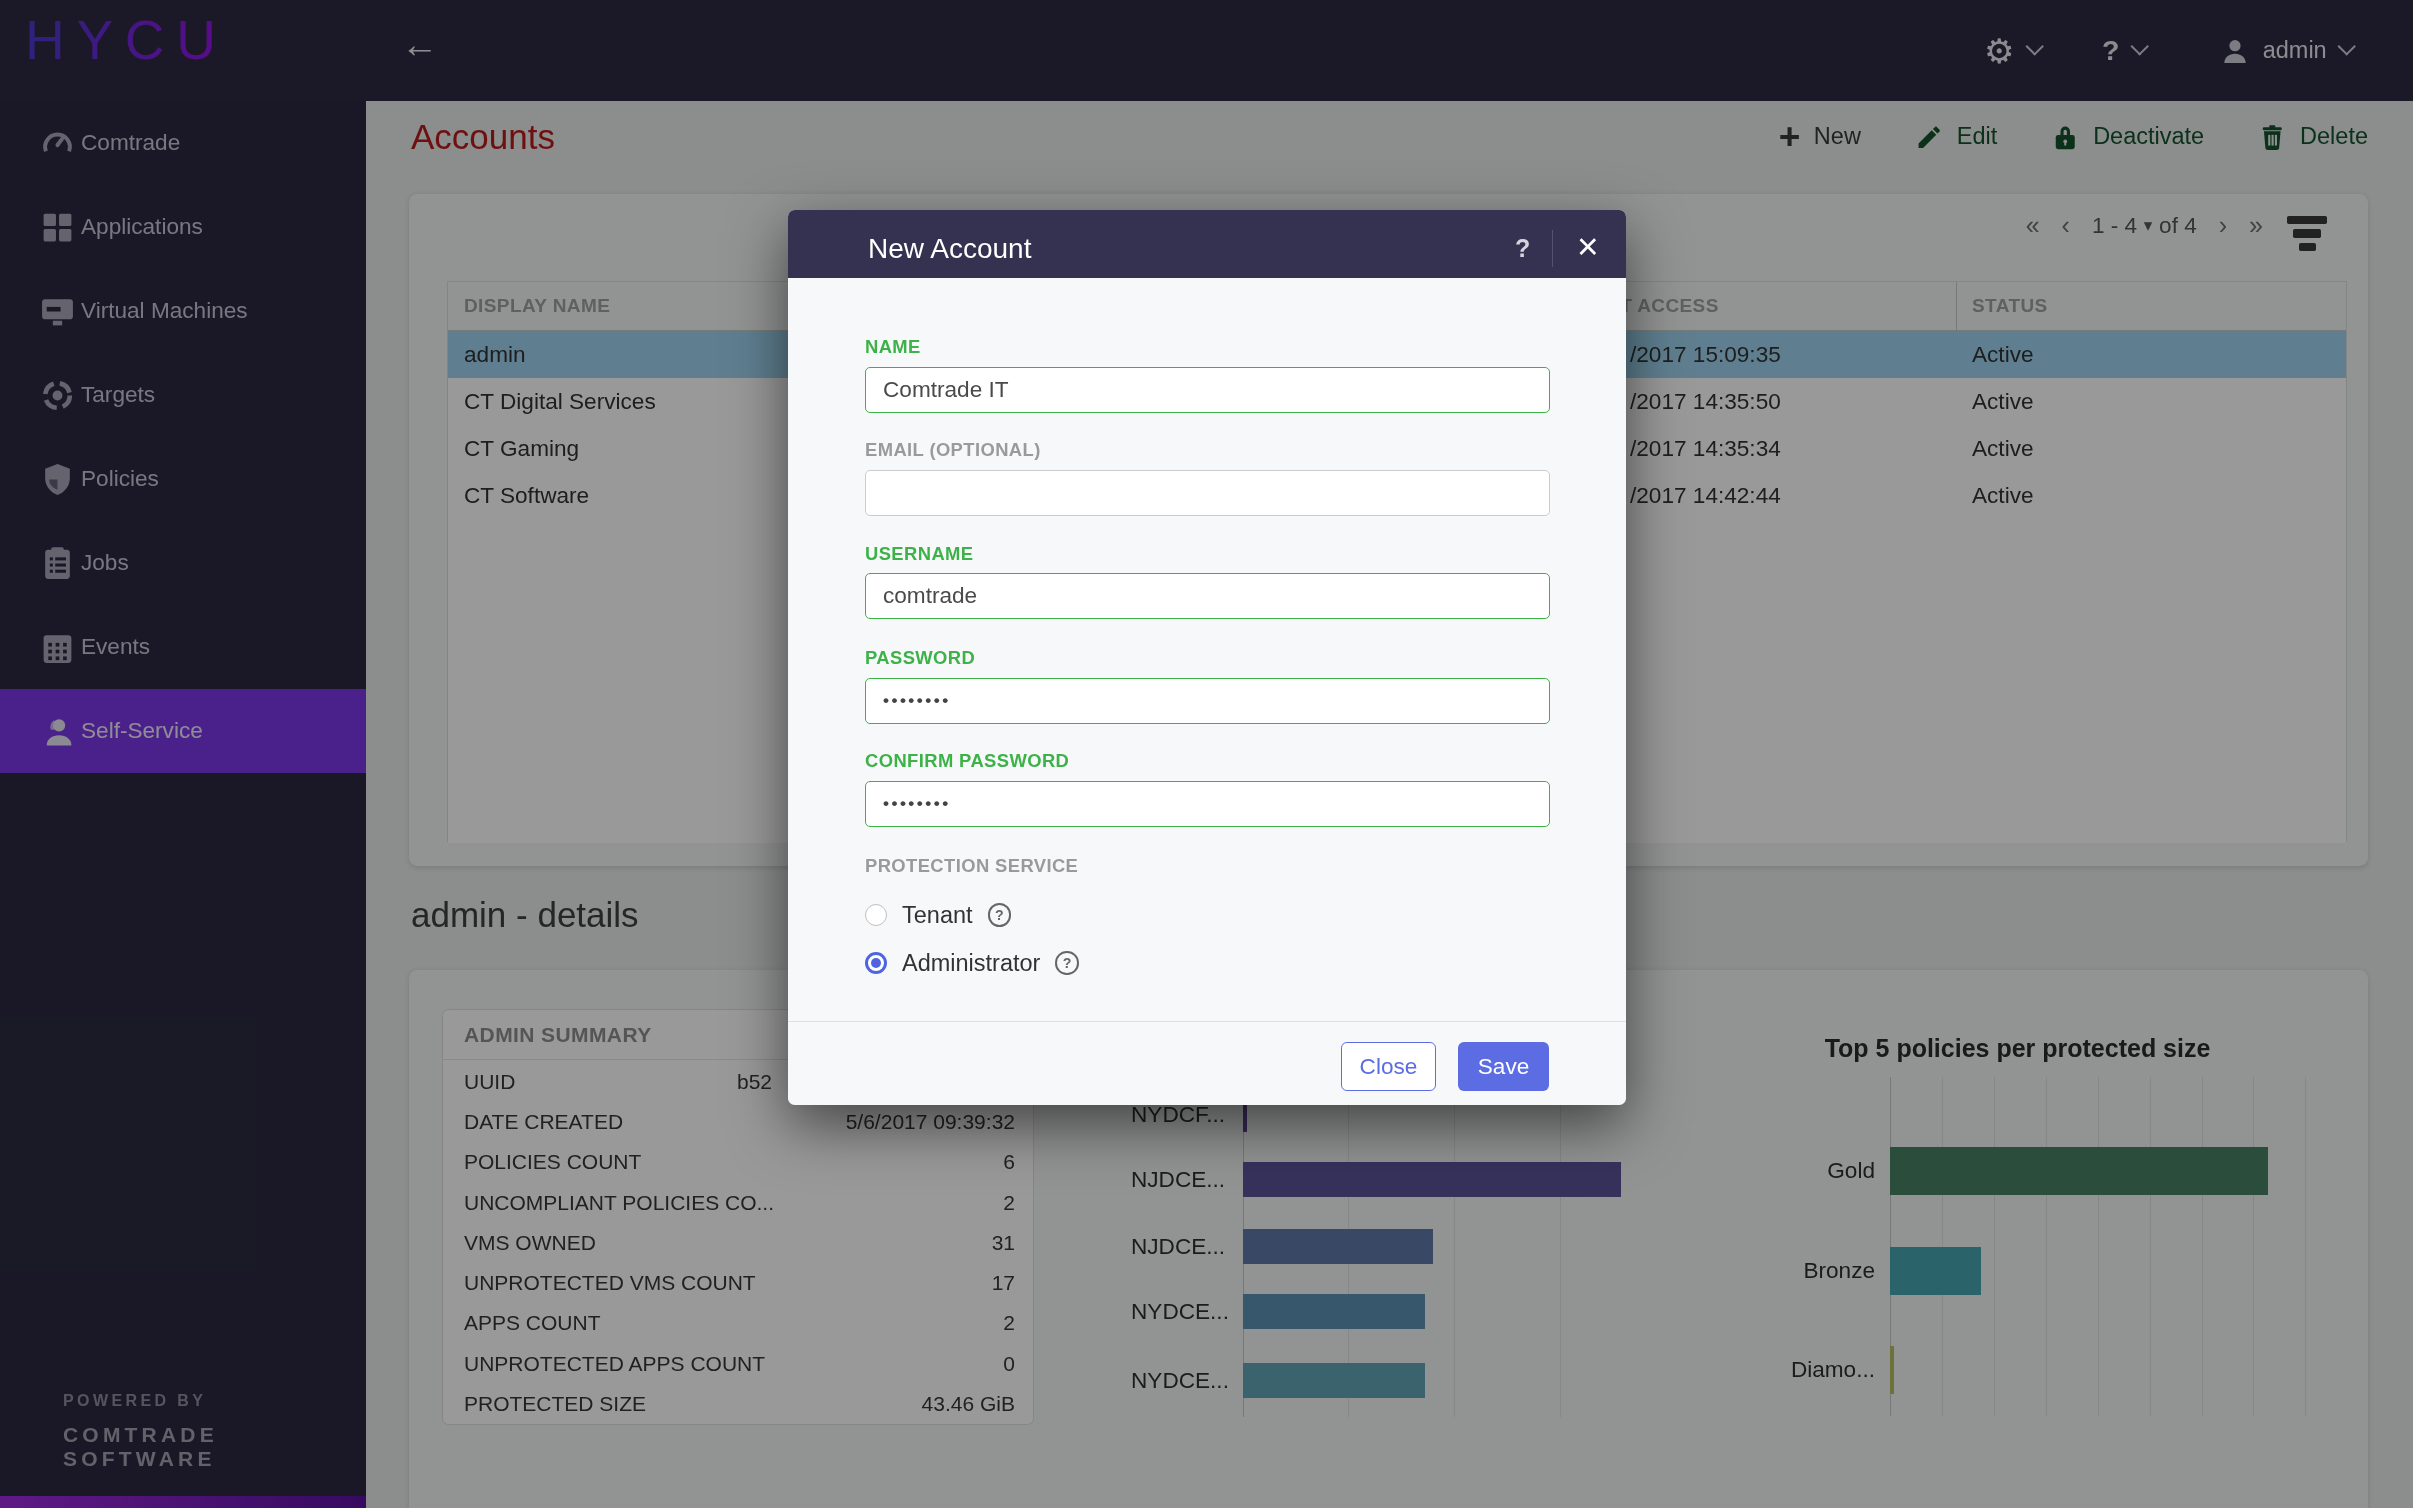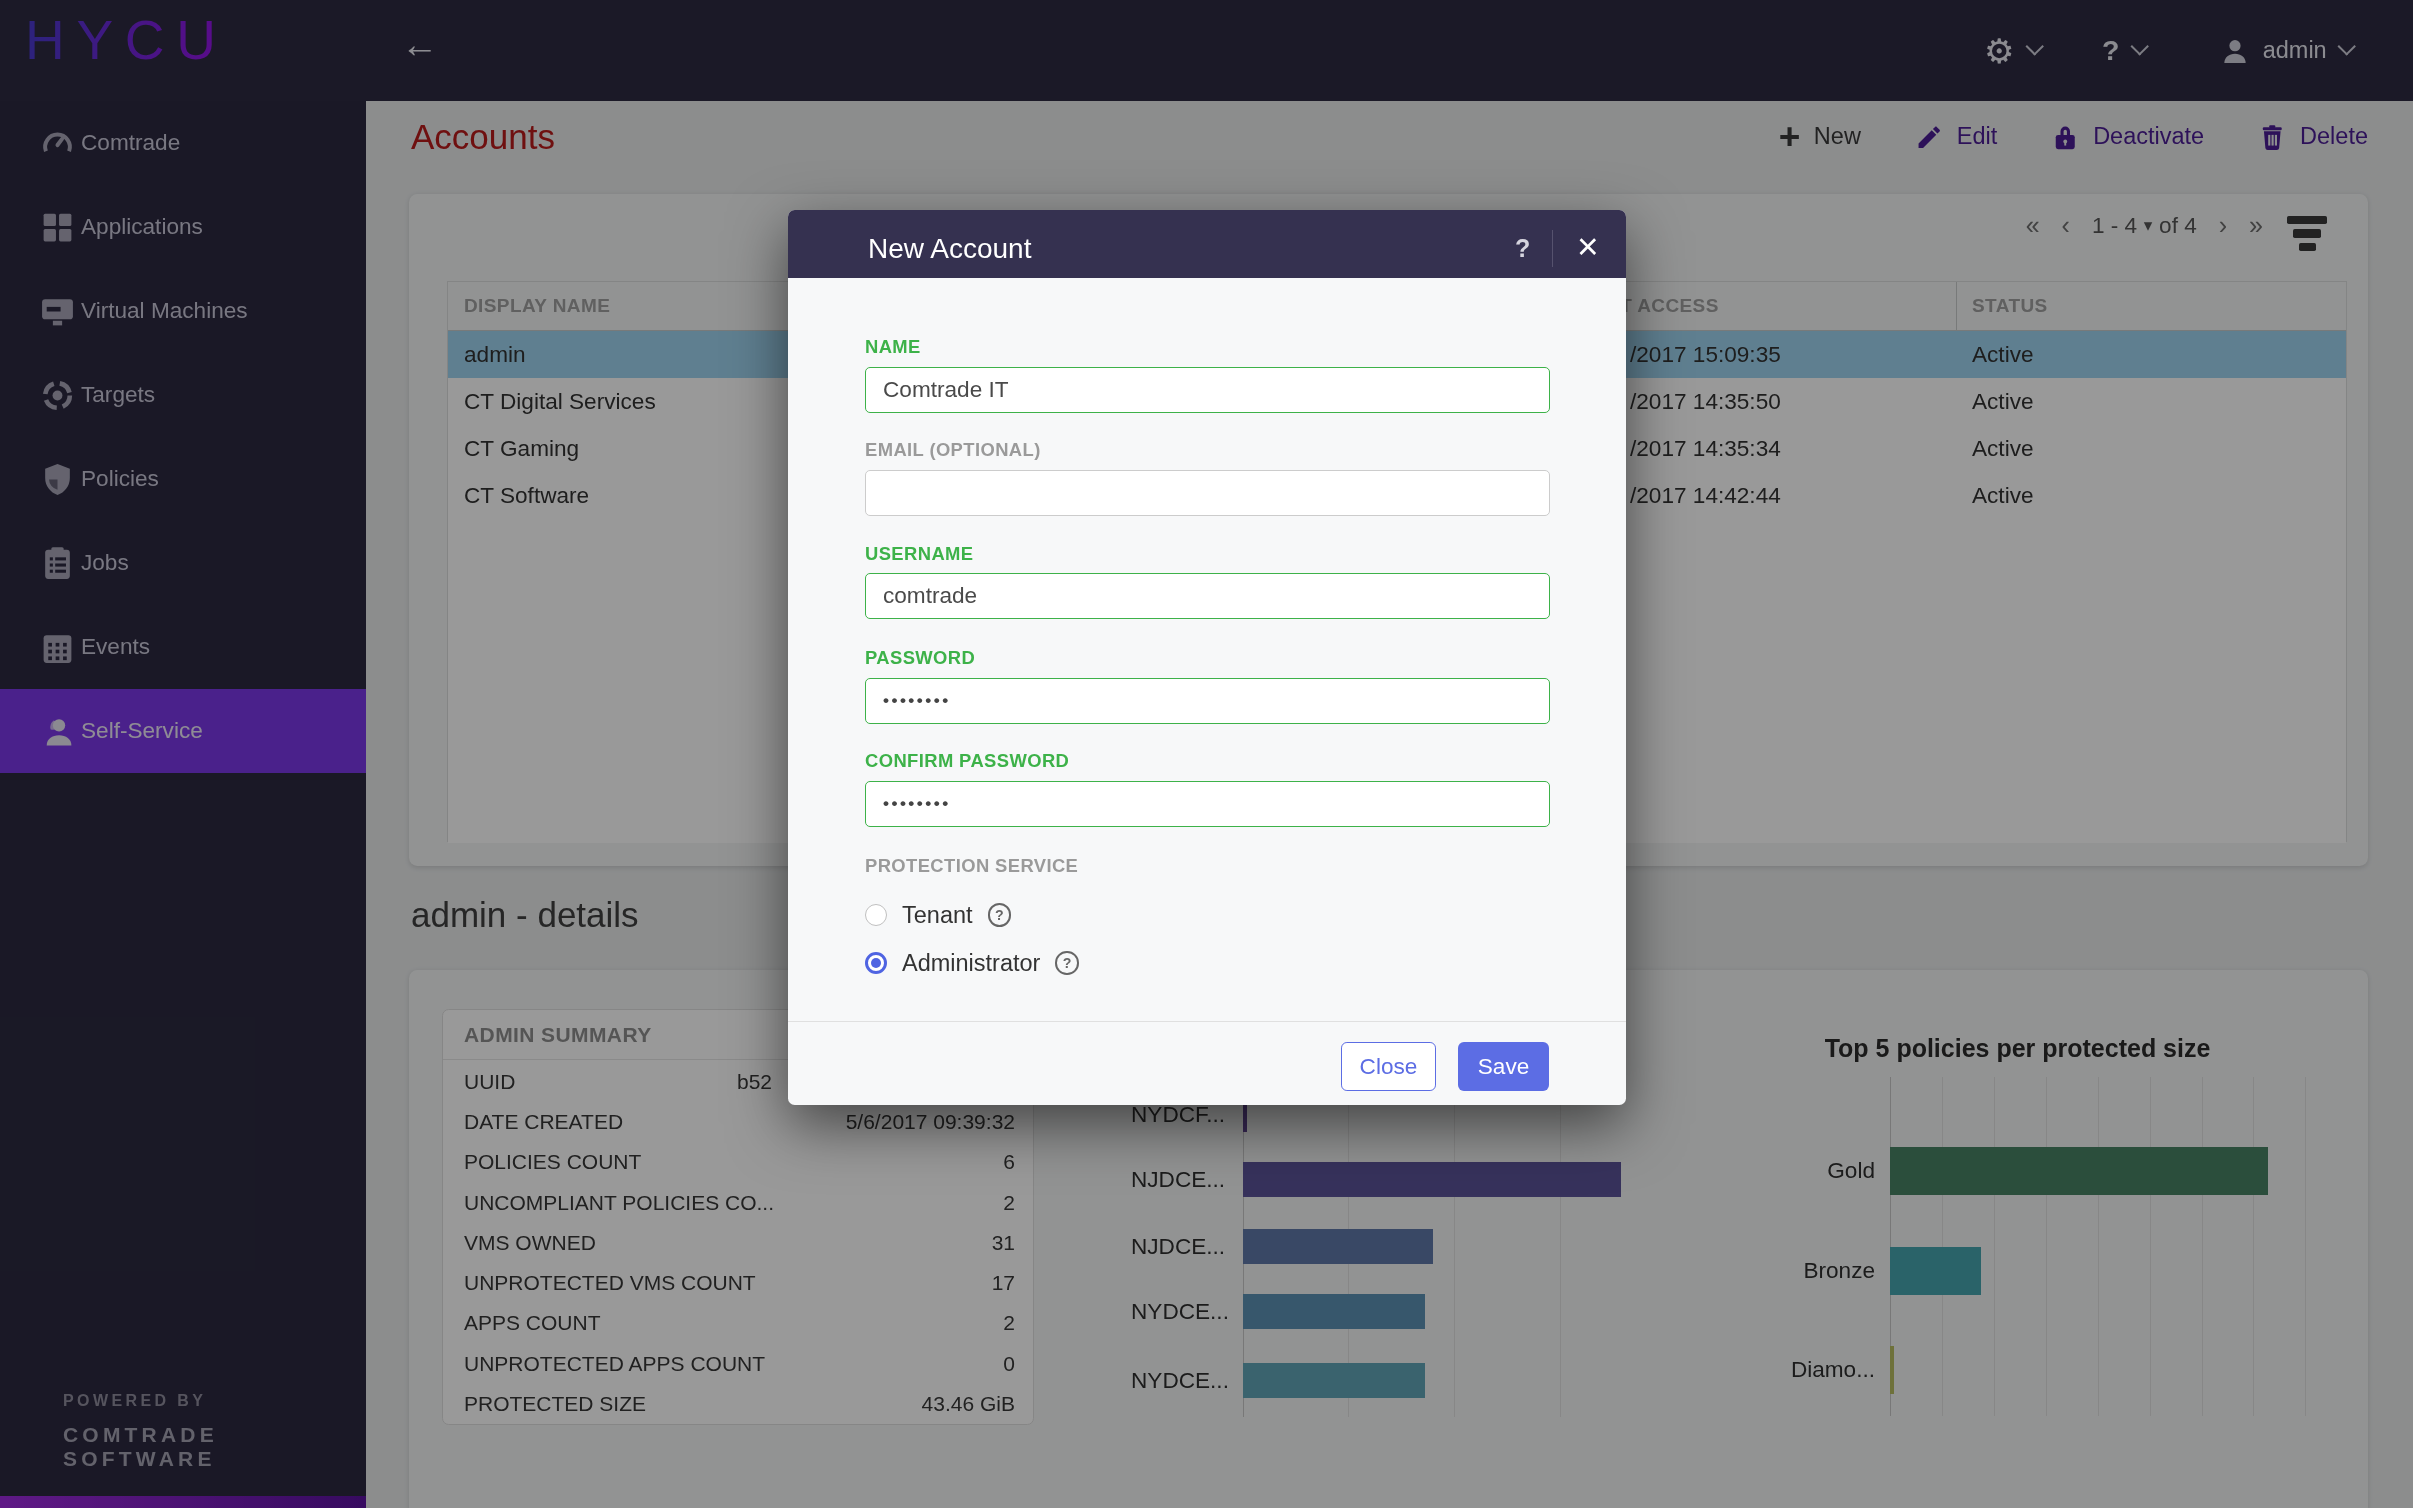--- a/index.html
+++ b/index.html
@@ -28,21 +28,21 @@
   .side-item.active { background:#7c38e8; color:#efeaf8; }
   .side-icon { color:#a8a6b8; } .active .side-icon { color:#e8e4f2; }
   .powered { position:absolute; left:63px; top:1291px; color:#8f8d9d; font-size:16px; letter-spacing:3.4px; font-weight:bold; }
   .company { position:absolute; left:63px; top:1322px; color:#a5a3b3; font-size:21px; letter-spacing:4.2px; font-weight:bold; }
   .side-strip { position:absolute; left:0; bottom:0; width:366px; height:13.4px; background:linear-gradient(90deg,#9f2be0,#5c12a0); }
 
   
   .page-title { position:absolute; left:411px; top:117px; font-size:35px; color:#b91c1c; }
   .toolbar { position:absolute; top:122px; right:45px; display:flex; gap:54px; align-items:center; }
   .tool-btn { display:flex; align-items:center; gap:13.4px; font-size:23.5px; color:#3a3a3a; cursor:pointer; }
-  .tool-btn.disabled { color:#4c1d95; cursor:default; }
+  .tool-btn.disabled { color:#14532d; cursor:default; }
   .tool-btn .plus { font-size:37px; font-weight:bold; line-height:0.8; }
   .tool-btn svg { width:28.5px; height:28.5px; }
 
   .card { position:absolute; left:409px; background:#f4f6f6; border-radius:8.4px; box-shadow:0 1.7px 5px rgba(0,0,0,0.12); }
   .card1 { top:194px; width:1959px; height:672px; }
   .card2 { top:970px; width:1959px; height:587px; }
 
   .pagination { position:absolute; top:211px; left:1961px; width:302px; display:flex; align-items:center;
                 justify-content:flex-end; gap:22px; font-size:22.6px; color:#6f6f6f; }
   .pagination .pg-btn { cursor:pointer; font-size:25px; }

